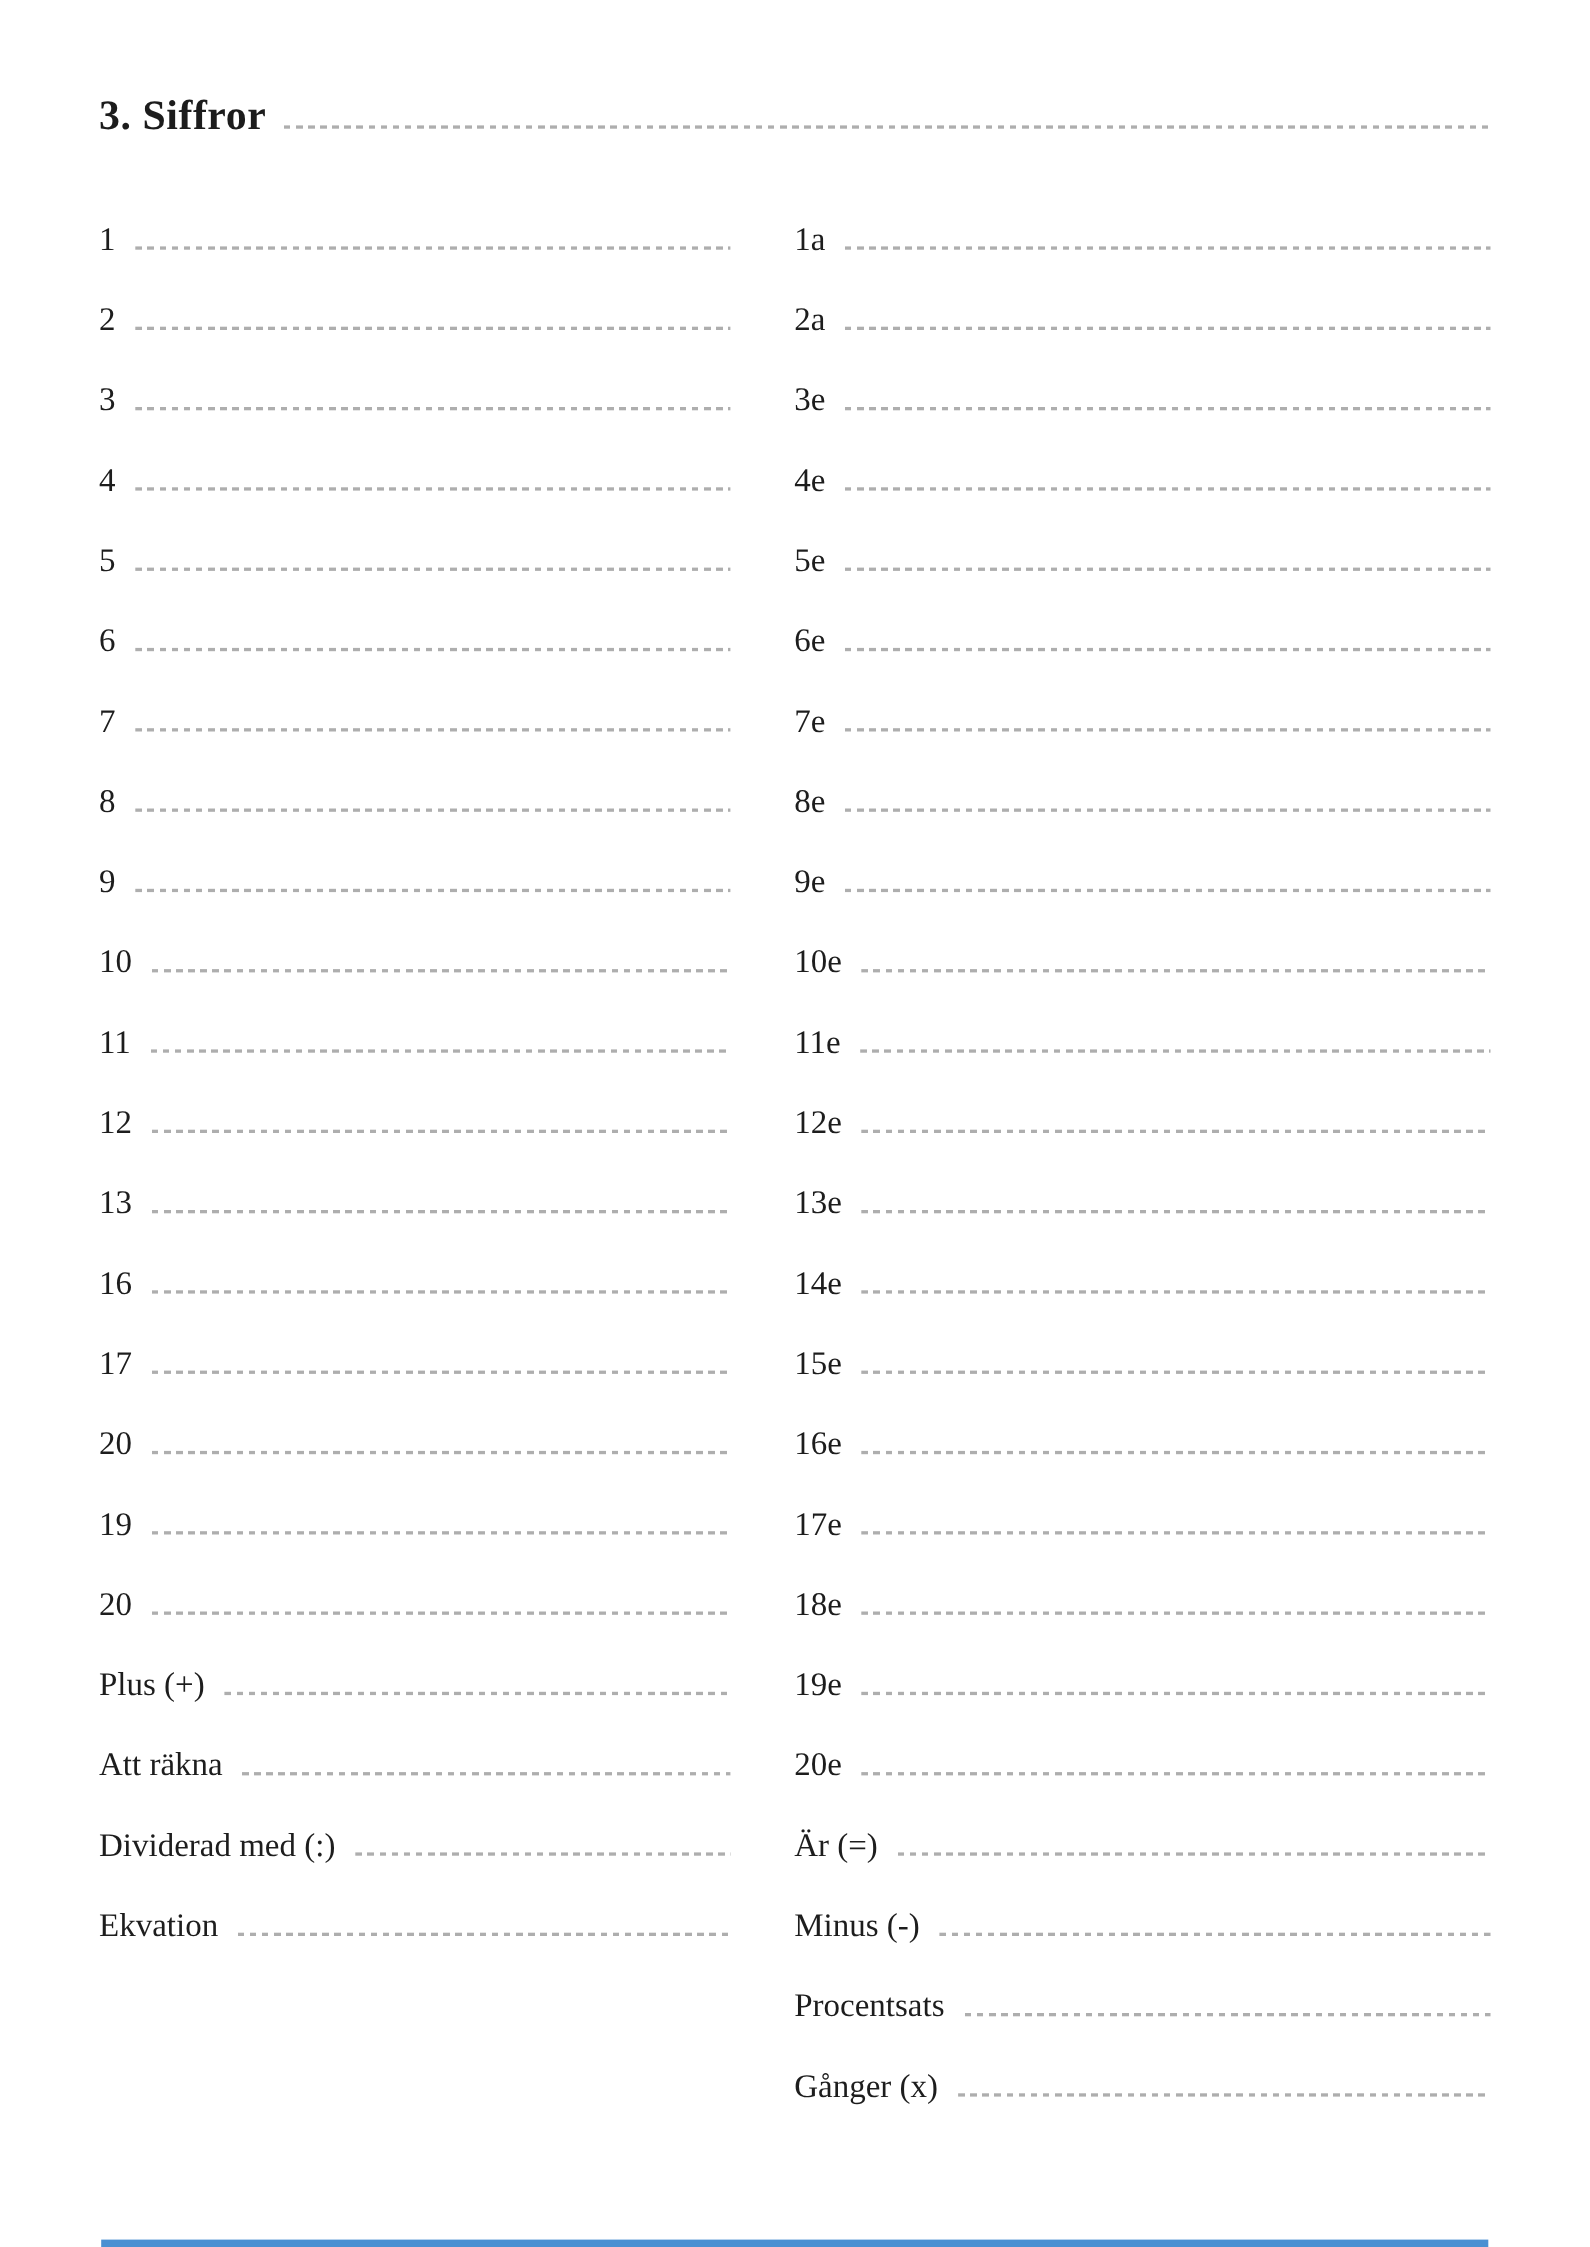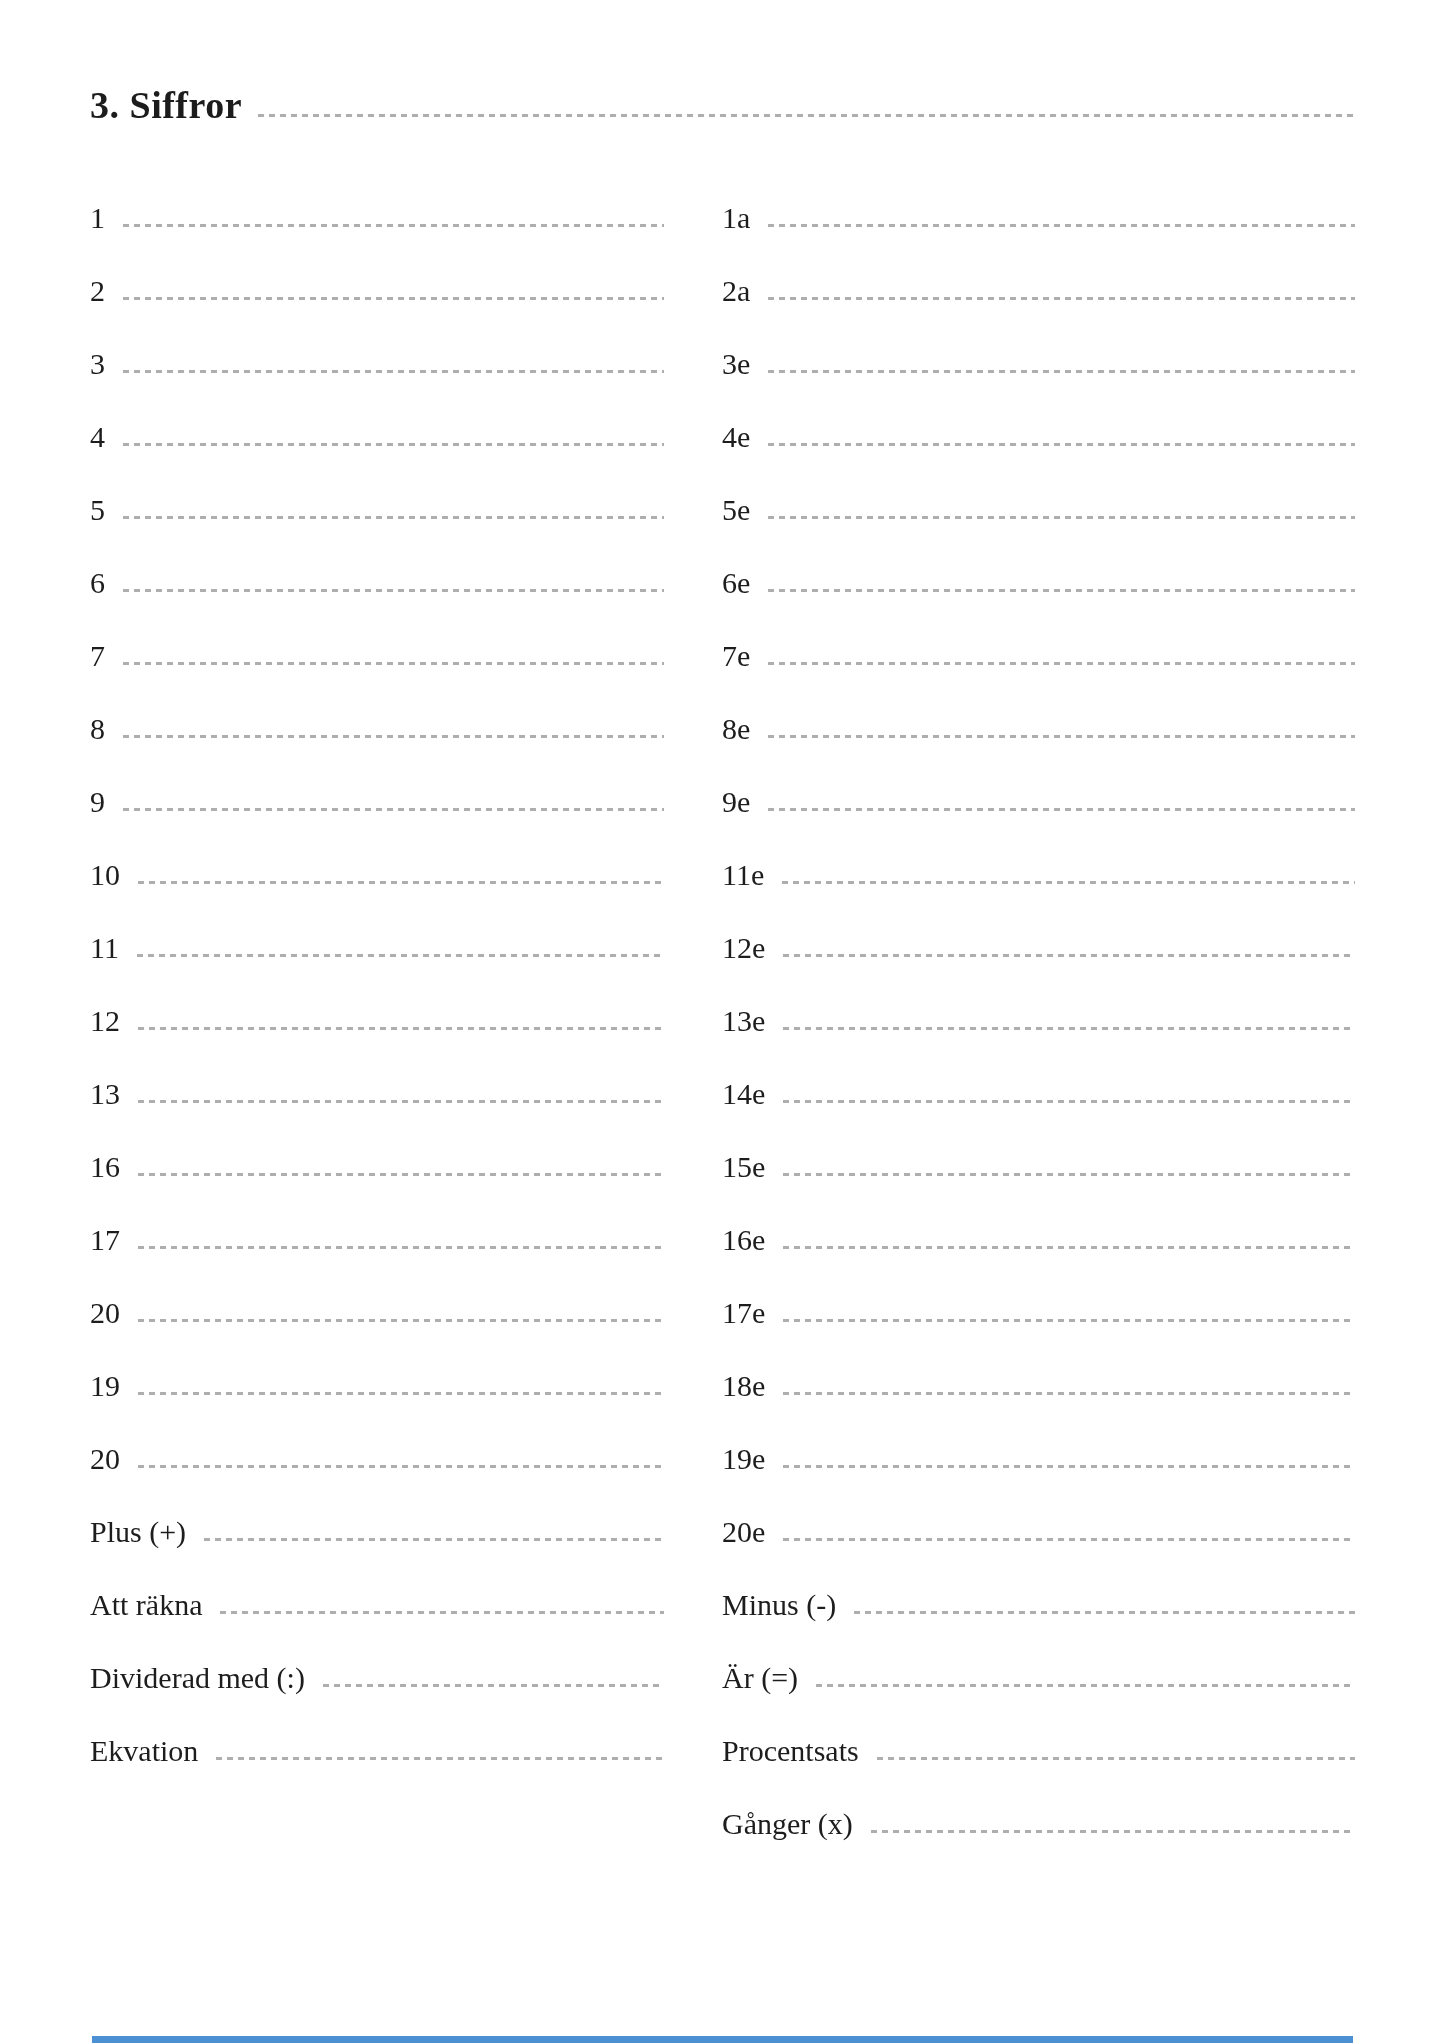--- a/index.html
+++ b/index.html
@@ -210,20 +210,24 @@
         </div>
         <div class="entry">
           <span class="label">8e</span>
           <div class="leader"></div>
         </div>
         <div class="entry">
           <span class="label">9e</span>
           <div class="leader"></div>
         </div>
         <div class="entry">
+          <span class="label">10e</span>
+          <div class="leader"></div>
+        </div>
+        <div class="entry">
           <span class="label">11e</span>
           <div class="leader"></div>
         </div>
         <div class="entry">
           <span class="label">12e</span>
           <div class="leader"></div>
         </div>
         <div class="entry">
           <span class="label">13e</span>
           <div class="leader"></div>
@@ -250,25 +254,25 @@
         </div>
         <div class="entry">
           <span class="label">19e</span>
           <div class="leader"></div>
         </div>
         <div class="entry">
           <span class="label">20e</span>
           <div class="leader"></div>
         </div>
         <div class="entry">
+          <span class="label">Är (=)</span>
+          <div class="leader"></div>
+        </div>
+        <div class="entry">
           <span class="label">Minus (-)</span>
-          <div class="leader"></div>
-        </div>
-        <div class="entry">
-          <span class="label">Är (=)</span>
           <div class="leader"></div>
         </div>
         <div class="entry">
           <span class="label">Procentsats</span>
           <div class="leader"></div>
         </div>
         <div class="entry">
           <span class="label">Gånger (x)</span>
           <div class="leader"></div>
         </div>

